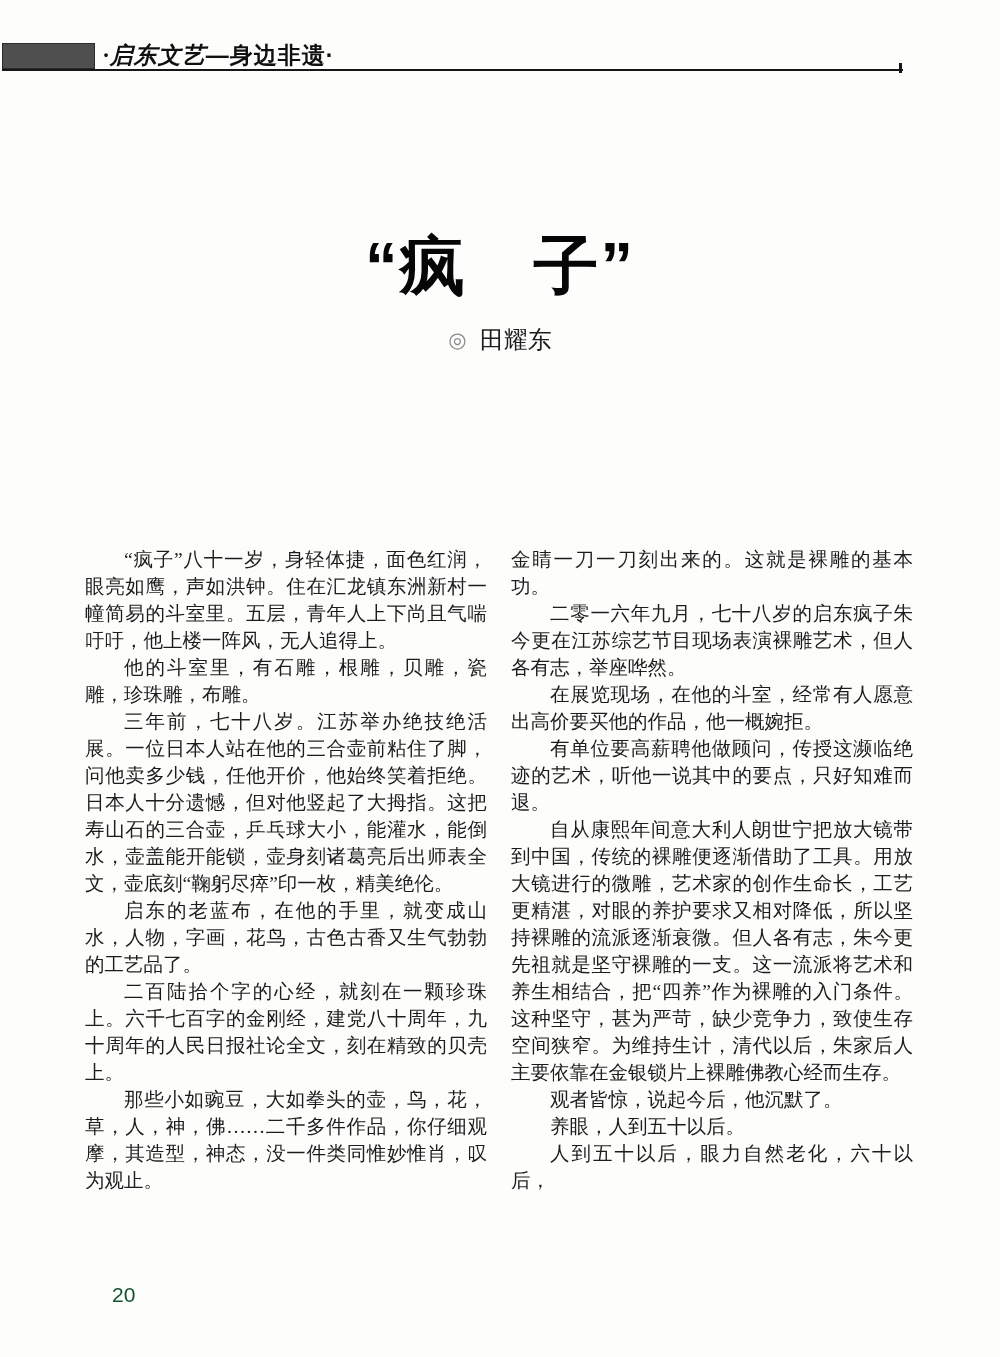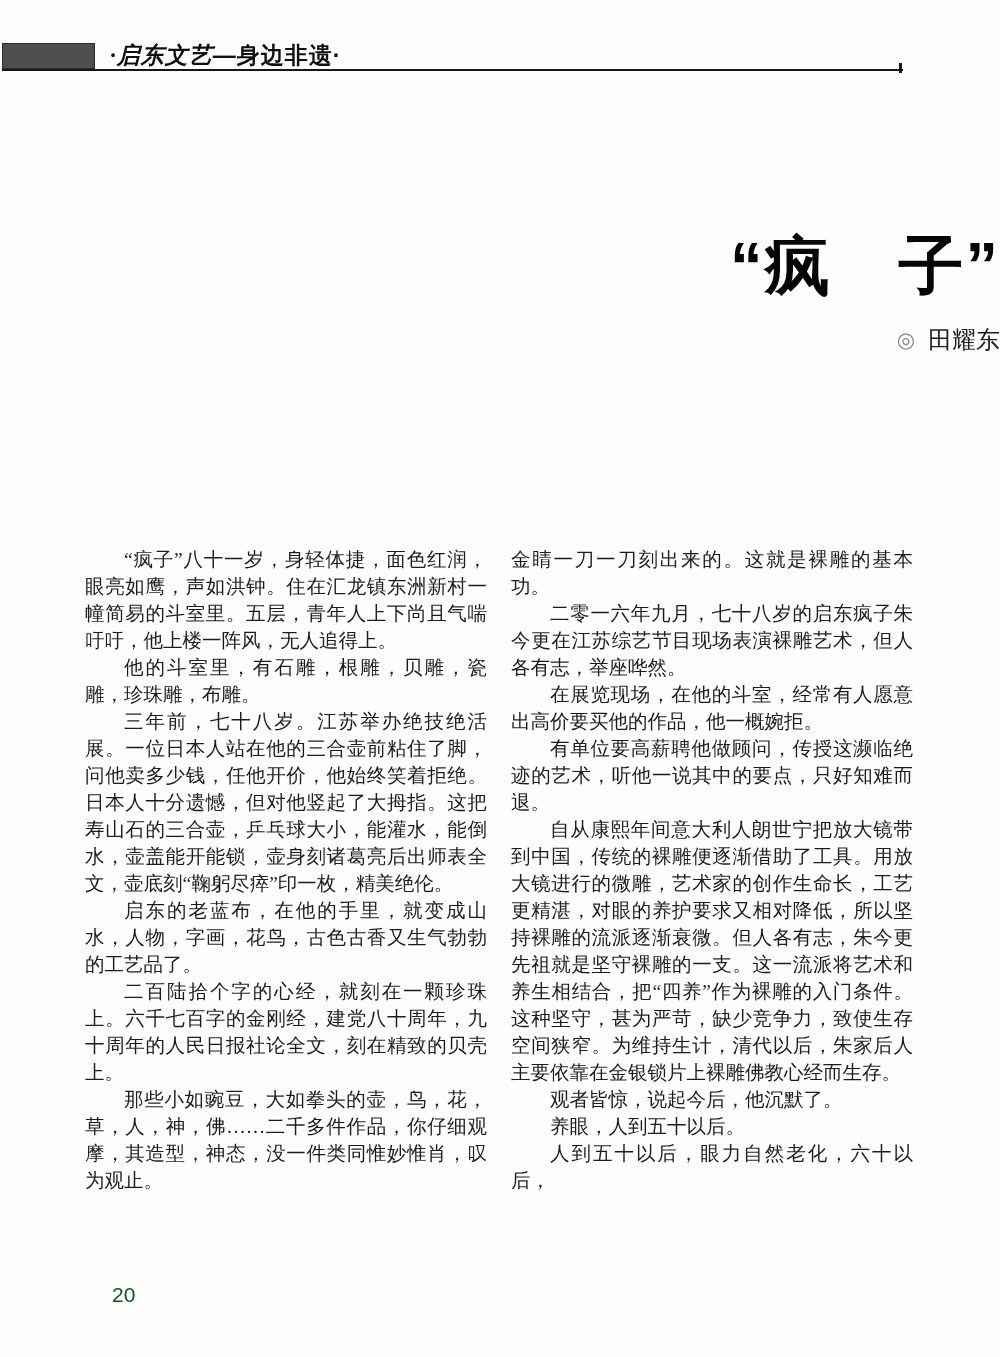--- a/index.html
+++ b/index.html
@@ -36,50 +36,49 @@
   .header-text {
     position: absolute;
     left: 103px; top: 42px;
     height: 27px;
     line-height: 27px;
     font-size: 23px;
     font-weight: bold;
     color: #101010;
     letter-spacing: 1px;
     white-space: nowrap;
-    margin-left: 7px;
   }
   .header-text .script-part {
     font-family: "Liberation Serif", serif;
     font-style: italic;
   }
   .header-text .gothic-part {
     font-family: "Liberation Sans", sans-serif;
     font-style: normal;
   }
 
   
   .article-title {
     position: absolute;
     left: 0; top: 226px;
     width: 100%;
-    text-align: right;
+    text-align: center;
     font-family: "Liberation Sans", sans-serif;
     font-weight: 900;
     font-size: 65px;
     line-height: 80px;
     color: #060606;
     letter-spacing: 2px;
     white-space: nowrap;
   }
   .author-line {
     position: absolute;
     left: 0; top: 324px;
     width: 100%;
-    text-align: right;
+    text-align: center;
     font-family: "Liberation Sans", sans-serif;
     font-size: 24px;
     color: #1d1d1d;
     white-space: nowrap;
   }
   .author-marker {
     display: inline-block;
     font-size: 21px;
     color: #8a8a8a;
     margin-right: 13px;

